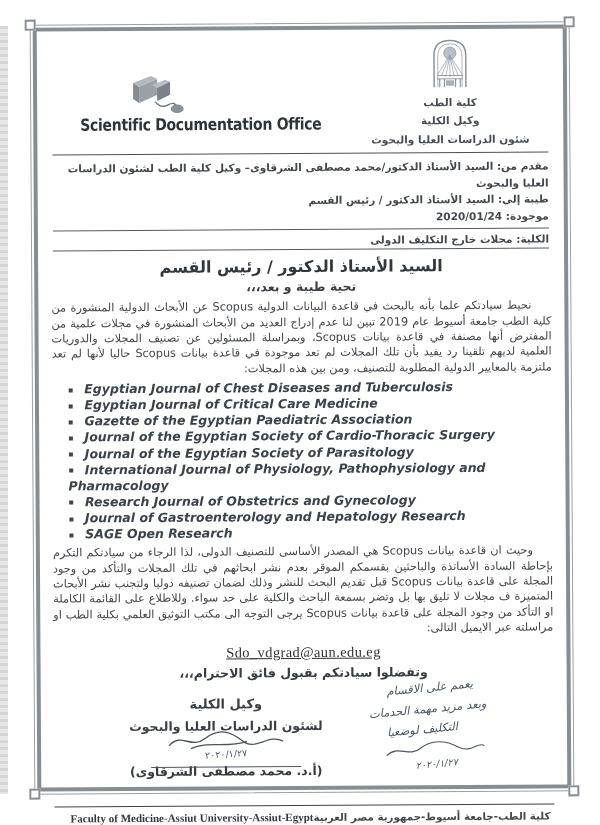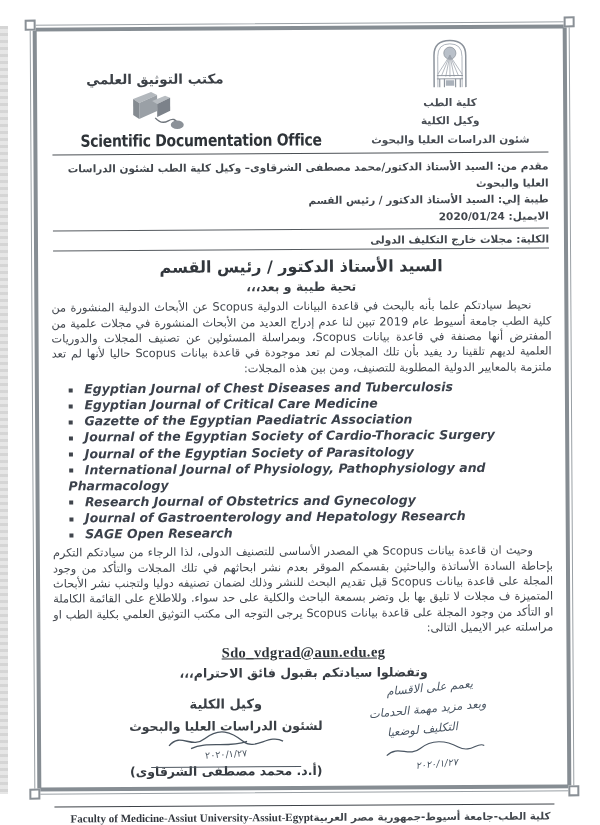--- a/index.html
+++ b/index.html
@@ -52,21 +52,21 @@
     margin:0; text-indent:20px; }
 
   
   .journals { list-style:none; margin:4px 0 3px; padding:0 0 0 16px; direction:ltr; }
   .journals li { font-size:12.5px; font-weight:bold; font-style:italic; color:#3c424c;
     line-height:1.29; font-family:"DejaVu Sans", sans-serif; }
   .journals .blt { font-style:normal; font-size:8px; color:#40454c; margin-right:11px;
     position:relative; top:-1.5px; }
 
   .email { text-align:center; margin:5px 0 1px; }
-  .email span { font-family:"Liberation Serif", serif; font-weight:bold; font-size:14.5px;
+  .email span { font-family:"Liberation Serif", serif; font-weight:normal; font-size:14.5px;
     color:#2e3338; text-decoration:underline; letter-spacing:.4px; }
   .closing { text-align:center; font-size:12.5px; font-weight:bold; color:#383d43; margin:4px 0 0; }
 
   
   .sig-area { position:relative; height:122px; }
   .sig-block { position:absolute; left:52px; top:16px; width:240px; text-align:center; }
   .sig-l1 { font-weight:bold; font-size:13px; color:#3a3f45; }
   .sig-l2 { font-weight:bold; font-size:12.5px; color:#3a3f45; margin-top:7px; }
   .sig-scribble { margin:-4px auto 0; width:150px; border-bottom:1.2px solid #4d565f;
     padding-bottom:0; position:relative; }
@@ -102,21 +102,20 @@
   <div class="frame-thick"></div>
   <div class="corner c-tl"></div>
   <div class="corner c-tr"></div>
   <div class="corner c-bl"></div>
   <div class="corner c-br"></div>
 
   <div class="content">
 
     <div class="header-row">
       <div class="sdo-block">
-        <div class="sdo-arabic">مكتب التوثيق العلمي</div>
         <div class="sdo-icon-wrap">
           <svg width="62" height="42" viewBox="0 0 62 42">
             <polygon points="9,11 27,4 33,7 15,15" fill="#b3b8bd"></polygon>
             <polygon points="9,11 15,15 15,31 9,27" fill="#858b91"></polygon>
             <polygon points="15,15 33,7 33,23 15,31" fill="#9aa0a6"></polygon>
             <polygon points="28,13 41,8 46,10 33,16" fill="#b8bdc2"></polygon>
             <polygon points="33,16 46,10 46,23 33,29" fill="#7c828a"></polygon>
             <path d="M31,30 q6,7 13,3 t9,3" stroke="#6f757c" fill="none" stroke-width="1.4"></path>
             <ellipse cx="53" cy="37" rx="6.5" ry="4.3" fill="#8b9198"></ellipse>
           </svg>
@@ -147,21 +146,21 @@
     <div class="meta" dir="rtl">
       <div class="meta-row">
         <span>مقدم من:</span>
         <span>السيد الأستاذ الدكتور/محمد مصطفى الشرقاوى– وكيل كلية الطب لشئون الدراسات العليا والبحوث</span>
       </div>
       <div class="meta-row">
         <span>طيبة إلي:</span>
         <span>السيد الأستاذ الدكتور / رئيس القسم</span>
       </div>
       <div class="meta-row">
-        <span>الايميل:</span>
+        <span>موجودة:</span>
         <span>2020/01/24</span>
       </div>
     </div>
 
     <hr class="rule-thin">
 
     <div class="subject-row" dir="rtl">
       <span>الكلية:</span>
       <span>مجلات خارج التكليف الدولى</span>
     </div>

